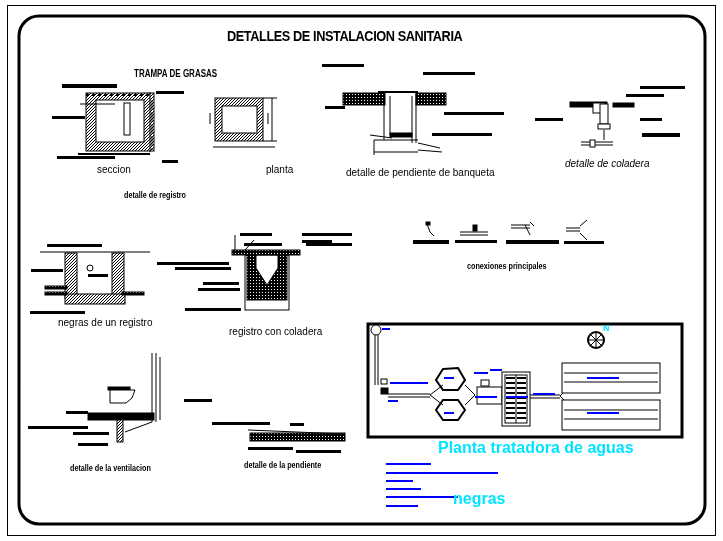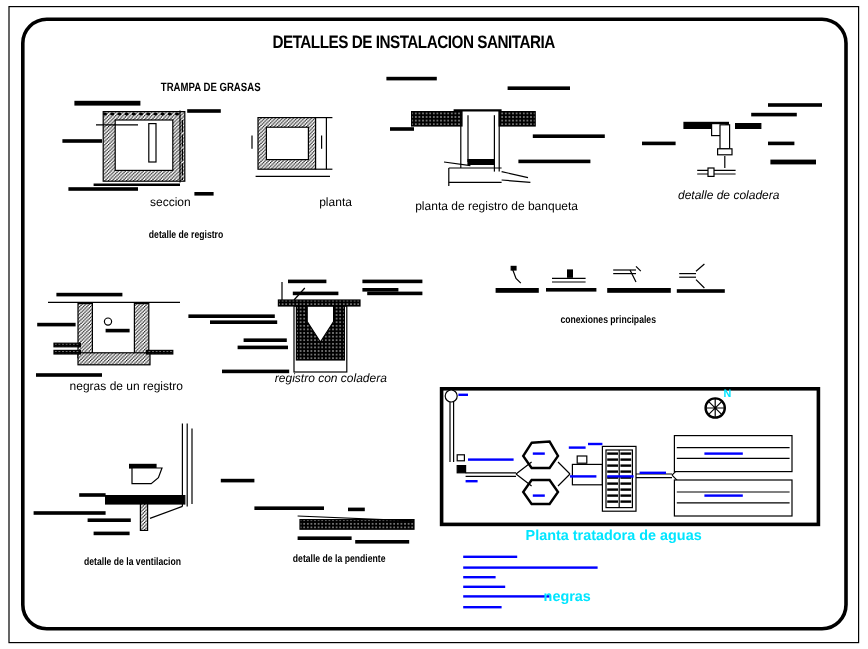--- a/index.html
+++ b/index.html
@@ -3,21 +3,21 @@
 <meta charset="utf-8">
 <style>
   html,body{margin:0;padding:0;background:#fff;}
   body{width:723px;height:541px;position:relative;overflow:hidden;font-family:"Liberation Sans",sans-serif;}
   #sheet{position:absolute;left:0;top:0;}
   .lbl{position:absolute;font-family:"Liberation Sans",sans-serif;color:#000;white-space:nowrap;}
   .title{font-weight:bold;font-size:15px;letter-spacing:-0.5px;transform:scaleX(0.85);transform-origin:left top;}
   .sub{font-weight:bold;font-size:10px;transform:scaleX(0.8);transform-origin:left top;}
   .cap{font-size:10px;}
   .capb{font-weight:bold;font-size:9px;transform:scaleX(0.8);transform-origin:left top;}
-  .cyan{color:#00e5ff;font-weight:bold;font-size:12px;}
+  .cyan{color:#00e5ff;font-weight:bold;font-size:16px;}
 </style>
 </head>
 <body>
 
 <svg id="sheet" width="723" height="541" viewBox="0 0 723 541">
   <defs>
     <pattern id="hatch" width="3" height="3" patternUnits="userSpaceOnUse">
       <rect width="3" height="3" fill="#fff"></rect>
       <rect x="0" y="0" width="1" height="1" fill="#000"></rect>
       <rect x="2" y="1" width="1" height="1" fill="#000"></rect>
@@ -242,27 +242,27 @@
   <rect x="386" y="472" width="112" height="2" fill="#0000ff"></rect>
   <rect x="386" y="480" width="27" height="2" fill="#0000ff"></rect>
   <rect x="386" y="488" width="35" height="2" fill="#0000ff"></rect>
   <rect x="386" y="496" width="72" height="2" fill="#0000ff"></rect>
   <rect x="386" y="505" width="32" height="2" fill="#0000ff"></rect>
 </svg>
 
 <div class="lbl title" style="left:227px;top:27px;">DETALLES DE INSTALACION SANITARIA</div>
 
 <div class="lbl sub" style="left:134px;top:68px;">TRAMPA DE GRASAS</div>
-<div class="lbl cap" style="left:97px;top:164px;margin-left:28px;">seccion</div>
+<div class="lbl cap" style="left:97px;top:164px;">seccion</div>
 <div class="lbl cap" style="left:227px;top:164px;margin-left:39px;">planta</div>
 <div class="lbl capb" style="left:124px;top:190px;">detalle de registro</div>
 
-<div class="lbl cap" style="left:346px;top:167px;">planta de registro de banqueta</div>
+<div class="lbl cap" style="left:346px;top:167px;">detalle de pendiente de banqueta</div>
 <div class="lbl cap" style="left:565px;top:158px;font-style:italic;">detalle de coladera</div>
 <div class="lbl capb" style="left:467px;top:261px;">conexiones principales</div>
 <div class="lbl cap" style="left:58px;top:317px;">negras de un registro</div>
-<div class="lbl cap" style="left:229px;top:310px;font-style:italic;">registro con coladera</div>
+<div class="lbl cap" style="left:229px;top:326px;">registro con coladera</div>
 <div class="lbl capb" style="left:70px;top:463px;">detalle de la ventilacion</div>
 <div class="lbl capb" style="left:244px;top:460px;">detalle de la pendiente</div>
 
 <div class="lbl cyan" style="left:438px;top:439px;">Planta tratadora de aguas</div>
 <div class="lbl cyan" style="left:453px;top:449px;margin-top:41px;">negras</div>
 <div class="lbl cyan" style="left:603px;top:323px;font-size:9px;">N</div>
 
 </body></html>

